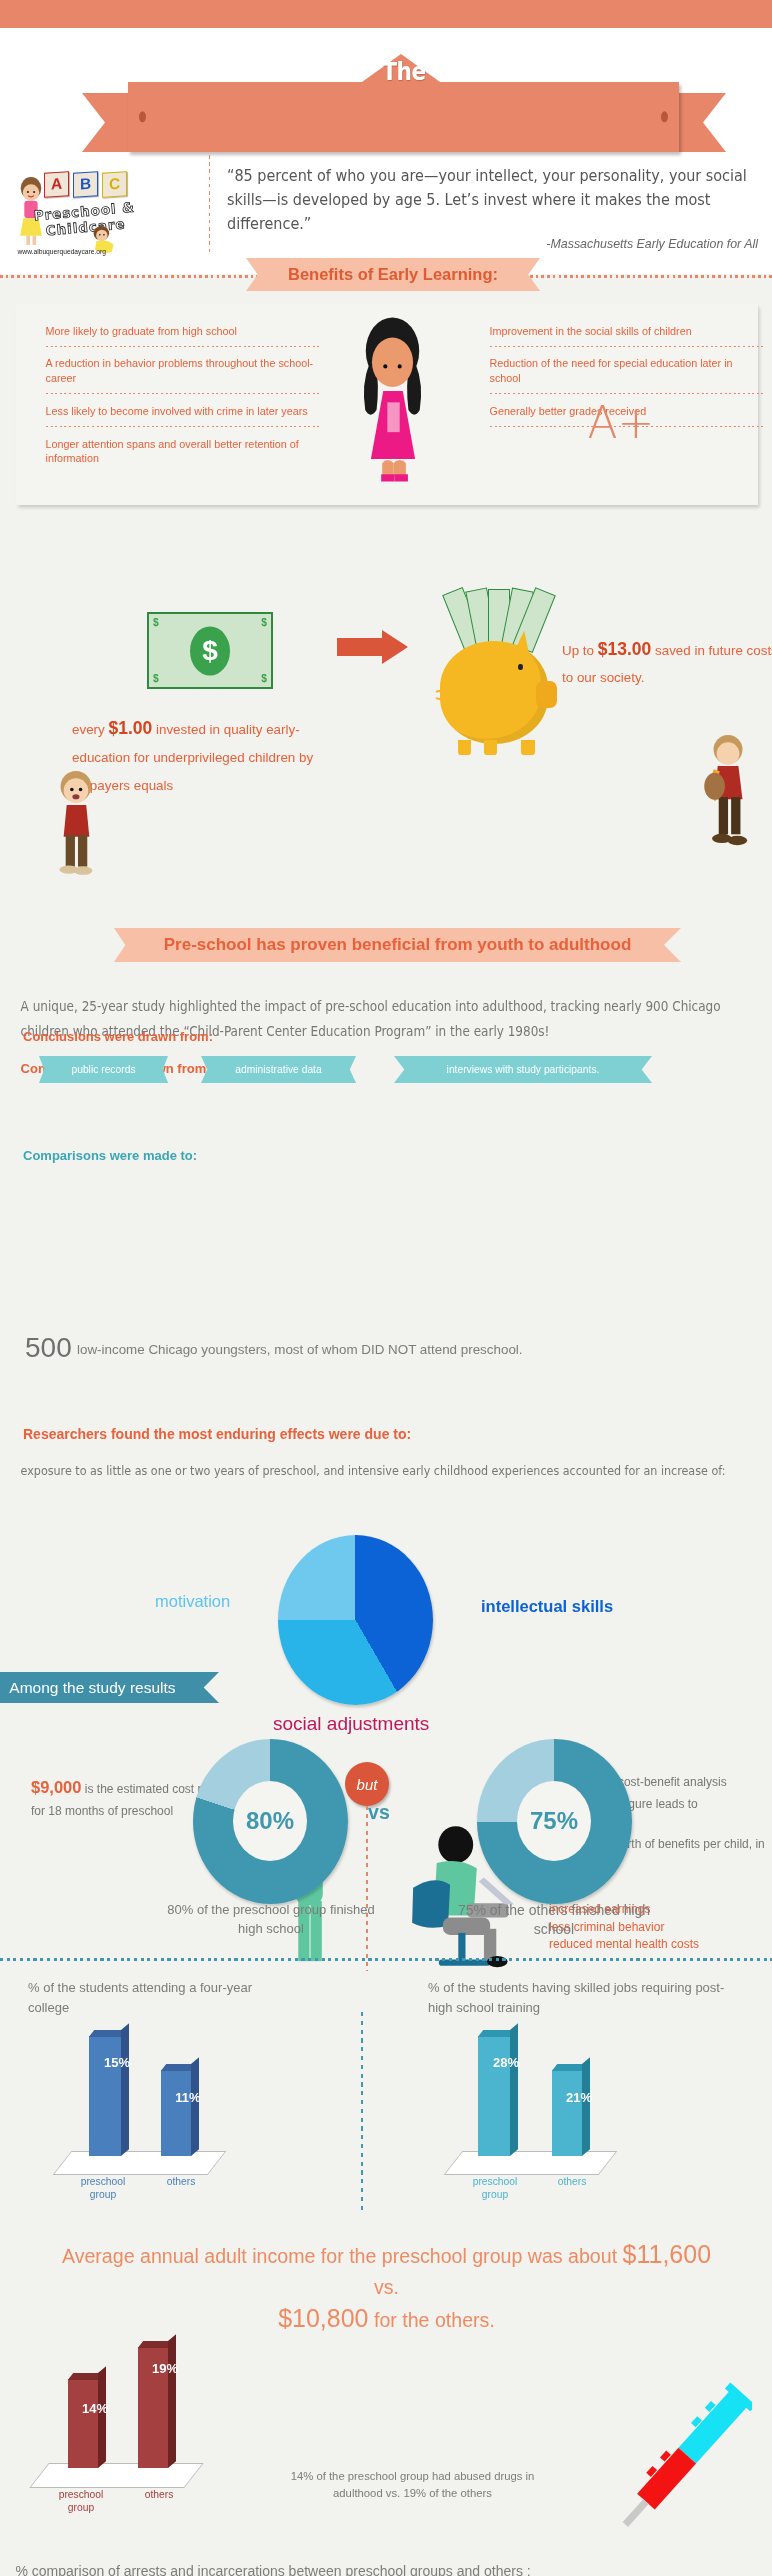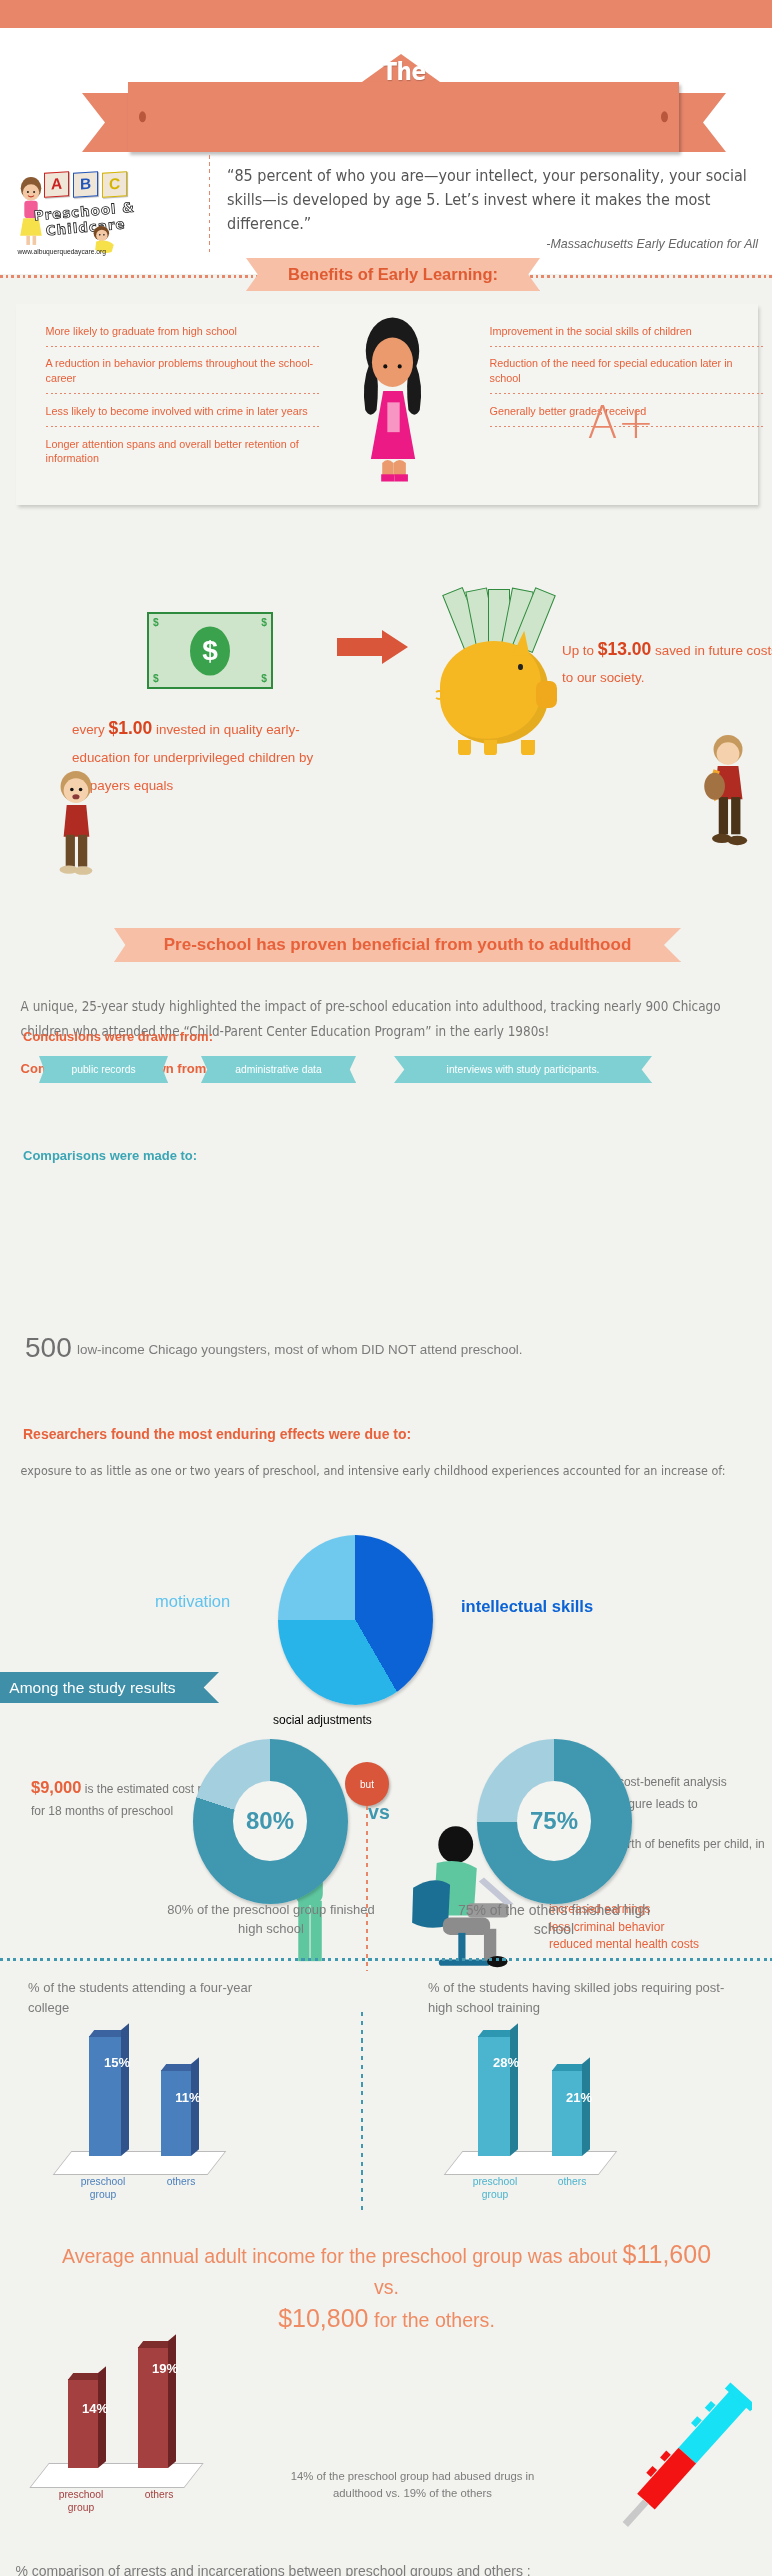--- a/index.html
+++ b/index.html
@@ -132,28 +132,28 @@
   
   .donut1 { position:absolute; left:278px; top:1195px; width:155px; height:170px; }
   .donut1-ring { position:absolute; inset:0; border-radius:50%;
      background:conic-gradient(#0b63d6 0deg 150deg,#28b4e8 150deg 270deg,#6fc9ef 270deg 360deg);
      box-shadow:1px 2.1px 3.1px rgba(0,0,0,.2); }
   .donut1-hole { position:absolute; left:15.5px; top:17px; width:124px;height:136px;border-radius:50%;
      background:#f2f2ee; display:flex;align-items:center;justify-content:center;text-align:center;
      color:#8a8a8a; font-size:15.5px; line-height:20.6px;}
   .lab-motiv { position:absolute; left:155px; top:1252px; color:#5fc3ef; font-size:16.5px; }
   .lab-intel { position:absolute; left:461px; top:1257px; color:#0b63d6; font-size:16.5px; font-weight:bold;}
-  .lab-social{ position:absolute; left:273px; top:1373px; color:#000000; font-size:12px; }
+  .lab-social{ position:absolute; left:273px; top:1373px; color:#be185d; font-size:19px; }
 
   
   .cost-txt { position:absolute; left:31px; top:1432px; width:222px; color:#777; font-size:12px; line-height:21.6px;}
   .cost-txt b { color:#e8613a; font-size:16.5px;}
   .but-circle { position:absolute; left:345px; top:1419px; width:44px;height:44px;border-radius:50%;
-     background:#d9563a; display:flex;align-items:center;justify-content:center;color:#fff;font-size:10px;
-     box-shadow:1.5px 2.1px 2.6px rgba(0,0,0,.25); }
+     background:#d9563a; display:flex;align-items:center;justify-content:center;color:#fff;font-size:15px;
+     box-shadow:1.5px 2.1px 2.6px rgba(0,0,0,.25); font-style:italic;}
   .but-line { position:absolute; left:366px; top:1463px; width:1.5px;height:165px;
      background:repeating-linear-gradient(to bottom,#e8866a 0 4.1px,transparent 4.1px 8.2px);}
   .ben-txt { position:absolute; left:549px; top:1430px; width:227px; color:#777; font-size:12px; line-height:21.6px;}
   .ben-txt b { color:#e8613a; font-size:16.5px;}
   .ben-list { position:absolute; left:549px; top:1538px; color:#e8613a; font-size:12px; line-height:17.5px;}
   .person-stand { position:absolute; left:286px; top:1466px; width:46px; height:165px; }
   .person-sit { position:absolute; left:407px; top:1489px; width:118px; height:144px; }
 
   
   .results-ribbon { position:absolute; left:0; top:1672px; width:219px; height:31px; background:#3f8fa8;
@@ -375,21 +375,21 @@
 <div class="lbl-teal" style="position:absolute;left:23px;top:1148px;">Comparisons were made to:</div>
 <div class="big500">500</div>
 <div style="position:absolute;left:77px;top:1342px;color:#7c7c7c;font-size:13.4px;">low-income Chicago youngsters, most of whom DID NOT attend preschool.</div>
 <div class="lbl-orange" style="position:absolute;left:23px;top:1426px;font-size:14px;">Researchers found the most enduring effects were due to:</div>
 <div class="body-p" style="top:1461px;font-size:12.4px;line-height:19.6px;">exposure to as little as one or two years of preschool, and intensive early childhood experiences accounted for an increase of:</div>
 
 <div class="donut1" style="top:1535px;">
   <div class="donut1-ring"></div>
 </div>
 <div class="lab-motiv" style="top:1592px;">motivation</div>
-<div class="lab-intel" style="top:1597px;">intellectual skills</div>
+<div class="lab-intel" style="top:1597px;margin-left:20px;">intellectual skills</div>
 <div class="lab-social" style="top:1713px;">social adjustments</div>
 
 <div class="cost-txt" style="top:1777px;">
   <b>$9,000</b><span> is the estimated cost per child for 18 months of preschool</span>
 </div>
 <div class="but-circle" style="top:1762px;">but</div>
 <div class="but-line" style="top:1806px;"></div>
 <div class="ben-txt" style="top:1772px;">
   <span>researchers’ cost-benefit analysis suggests this figure leads to</span>
 </div>

